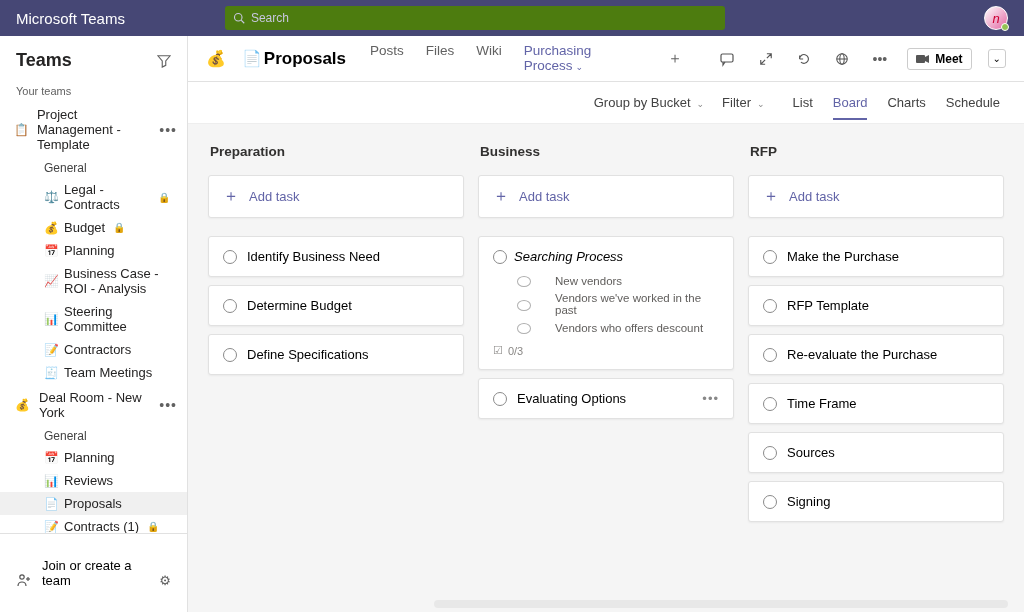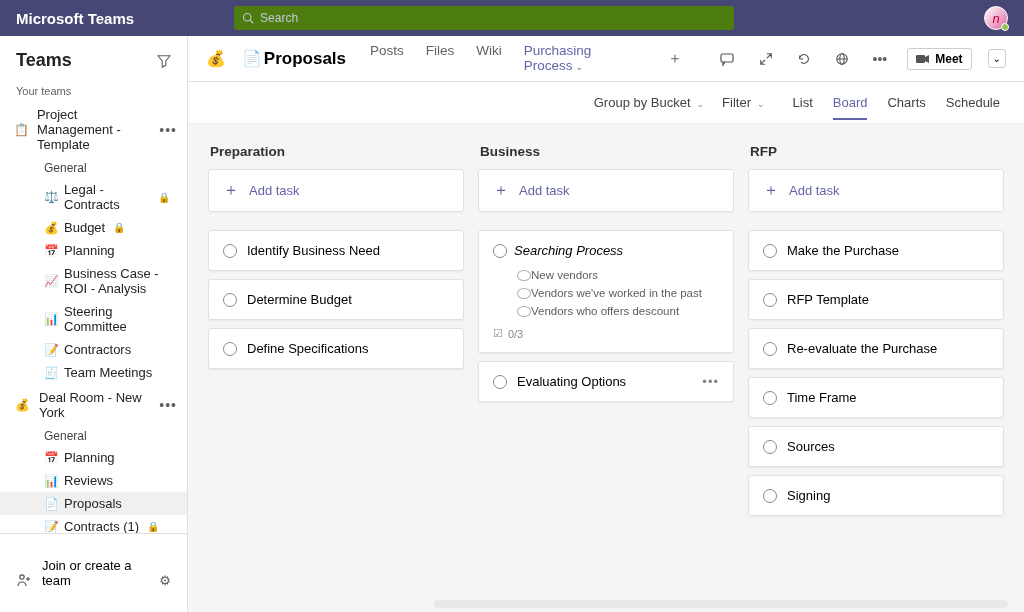--- a/index.html
+++ b/index.html
@@ -1,20 +1,20 @@
 <!DOCTYPE html>
 <html><head>
 <meta charset="utf-8">
 <style>
   * { box-sizing: border-box; margin: 0; padding: 0; font-family: "Segoe UI", -apple-system, sans-serif; }
   body { width: 1024px; height: 612px; overflow: hidden; background: #f5f5f5; display: flex; flex-direction: column; }
 
   
   .topbar { height: 36px; background: #464775; display: flex; align-items: center; padding: 0 16px; color: #fff; }
-  .brand { font-size: 15px; font-weight: 700; flex: 0 0 auto; margin-right: 100px; }
+  .brand { font-size: 15px; font-weight: 400; flex: 0 0 auto; margin-right: 100px; }
   .search-box { flex: 0 0 500px; height: 24px; background: #4d7c0f; border-radius: 3px; display: flex; align-items: center; padding: 0 8px; color: #c7c7df; font-size: 12px; }
   .search-box .si { margin-right: 6px; }
   .topbar-spacer { flex: 1; }
   .avatar { width: 24px; height: 24px; border-radius: 50%; background: linear-gradient(135deg,#fff,#e266a3); display: flex; align-items: center; justify-content: center; font-style: italic; color: #c03; font-size: 13px; border: 1px solid #fff; position: relative;}
   .presence { position:absolute; right:-2px; bottom:-2px; width:8px;height:8px;background:#92c353;border-radius:50%;border:1.5px solid #fff;}
 
   
   .shell { flex: 1; display: flex; min-height: 0; background: #fff; }
 
   
@@ -53,31 +53,31 @@
   .plan-toolbar .pt{cursor:pointer;}
   .pt .chev2{font-size:9px;margin-left:6px;color:#888;}
   .viewtabs{display:flex;gap:20px;margin-left:10px;}
   .viewtabs .vt{cursor:pointer;}
   .viewtabs .vt.active{color:#6264a7;border-bottom:2px solid #6264a7;padding-bottom:8px;margin-bottom:-10px;}
 
   
   .board-wrap{flex:1;overflow:auto;}
   .board{display:flex;gap:14px;padding:20px;}
   .bucket{width:256px;flex:0 0 256px;}
-  .bucket-title{font-size:13.5px;font-weight:600;color:#323130;margin-bottom:10px;padding-left:2px;}
+  .bucket-title{font-size:13.5px;font-weight:600;color:#323130;margin-bottom:16px;padding-left:2px;}
   .add-task{background:#fff;border:1px solid #e1e1e1;border-radius:3px;padding:10px 14px;font-size:13px;color:#6264a7;display:flex;align-items:center;gap:10px;margin-bottom:18px;cursor:pointer;box-shadow:0 1px 2px rgba(0,0,0,0.04);}
   .add-task .pl{font-size:16px;color:#6264a7;}
   .card{background:#fff;border:1px solid #e1e1e1;border-radius:3px;padding:12px 14px;margin-bottom:8px;display:flex;align-items:flex-start;gap:10px;font-size:13px;box-shadow:0 1px 2px rgba(0,0,0,0.05);}
   .radio{width:14px;height:14px;border:1.5px solid #8a8a8a;border-radius:50%;flex:0 0 14px;margin-top:1px;}
   .radio.sm{width:11px;height:11px;border-width:1.2px;margin-top:2px;border-color:#b0b0b0;}
   .card-title{margin-top:0;}
   .card.expanded{flex-direction:column;gap:0;}
   .card.expanded .hdr{display:flex;gap:7px;align-items:flex-start;font-style:italic;}
   .checklist{margin-top:10px;margin-left:24px;display:flex;flex-direction:column;gap:5px;}
-  .checklist-row{display:flex;gap:0;font-size:11.5px;color:#605e5c;align-items:center;}
+  .checklist-row{display:flex;gap:24px;font-size:11.5px;color:#605e5c;align-items:center;}
   .card-footer{margin-top:10px;font-size:11px;color:#8a8886;display:flex;align-items:center;gap:5px;}
   .card .dots{margin-left:auto;color:#888;font-size:13px;letter-spacing:1px;}
   .hscroll{height:8px;background:#e8e8e8;border-radius:4px;margin:0 16px 4px 246px;}
   svg{display:block;}
 </style>
 </head>
 <body>
 
 <div class="topbar">
   <div class="brand">Microsoft Teams</div>

